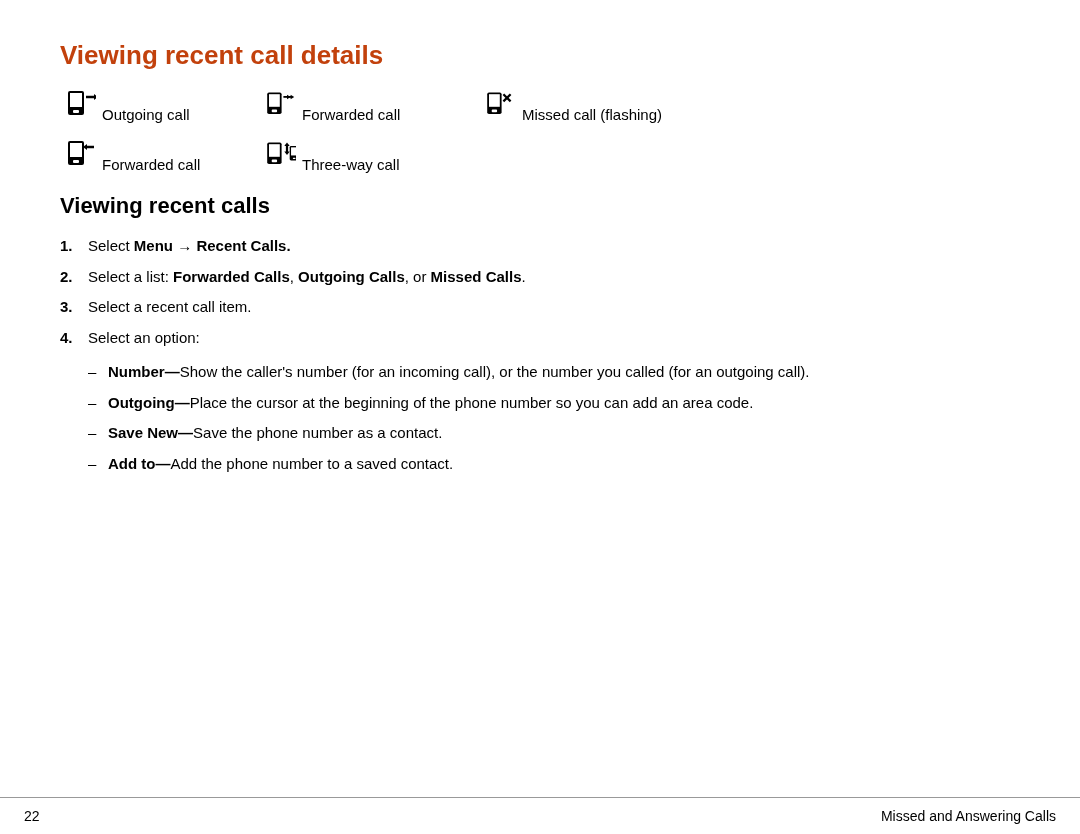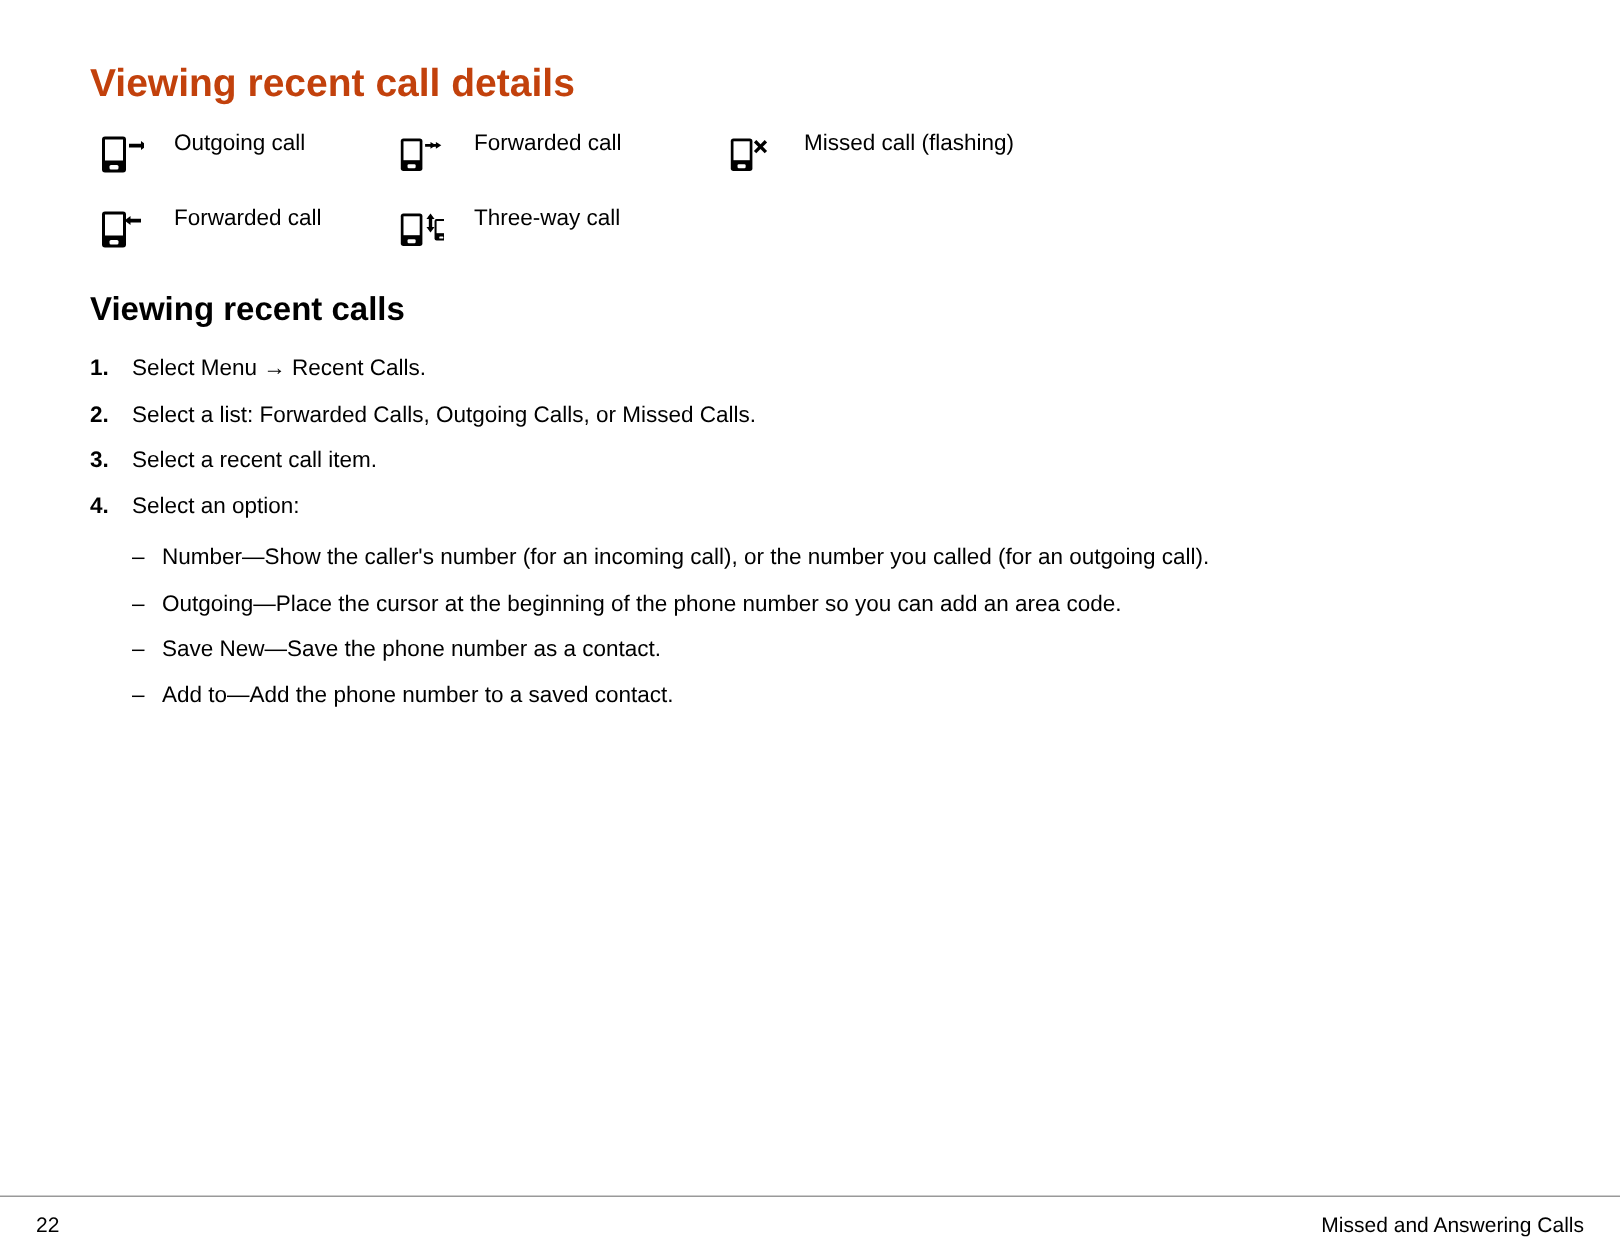--- a/index.html
+++ b/index.html
@@ -40,22 +40,22 @@
 
     .icon-grid-row {
       display: grid;
       grid-template-columns: 200px 220px auto;
       margin-bottom: 14px;
       align-items: center;
     }
 
     .icon-cell {
       display: flex;
-      align-items: flex-start;
-      gap: 20px;
+      align-items: flex-end;
+      gap: 6px;
     }
 
     .phone-icon {
       width: 36px;
       height: 36px;
       flex-shrink: 0;
     }
 
     .section-title {
       font-size: 22px;
@@ -114,21 +114,21 @@
       border-top: 1px solid #999;
       padding: 10px 24px;
       display: flex;
       justify-content: space-between;
       align-items: center;
       font-size: 14px;
       color: #000000;
     }
 
     b {
-      font-weight: normal;
+      font-weight: bold;
     }
   </style>
 </head>
 <body>
 
 <div class="page-content">
 
   <h1 class="page-title">Viewing recent call details</h1>
 
 

